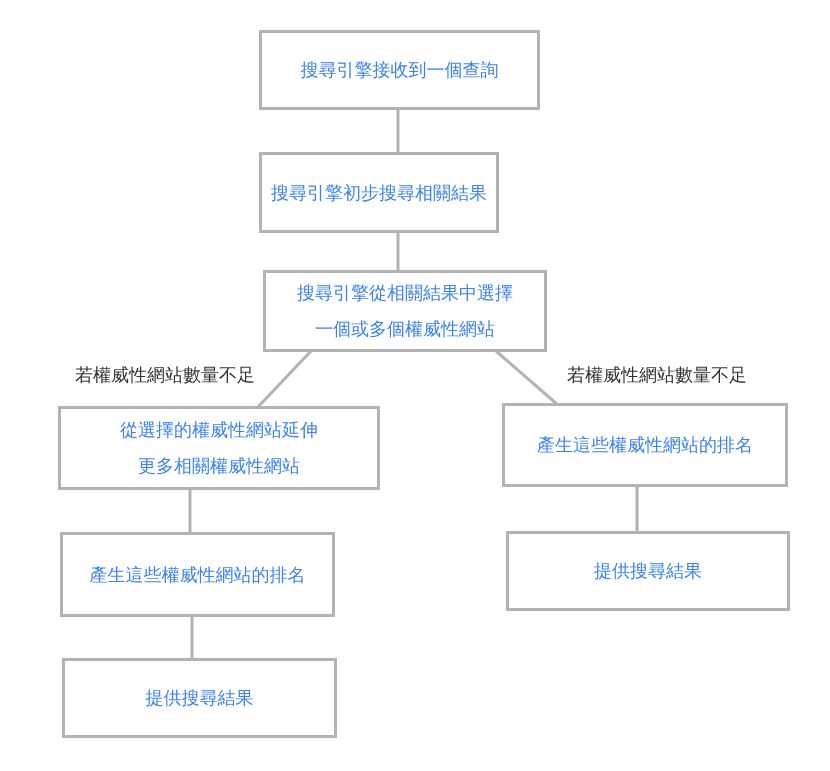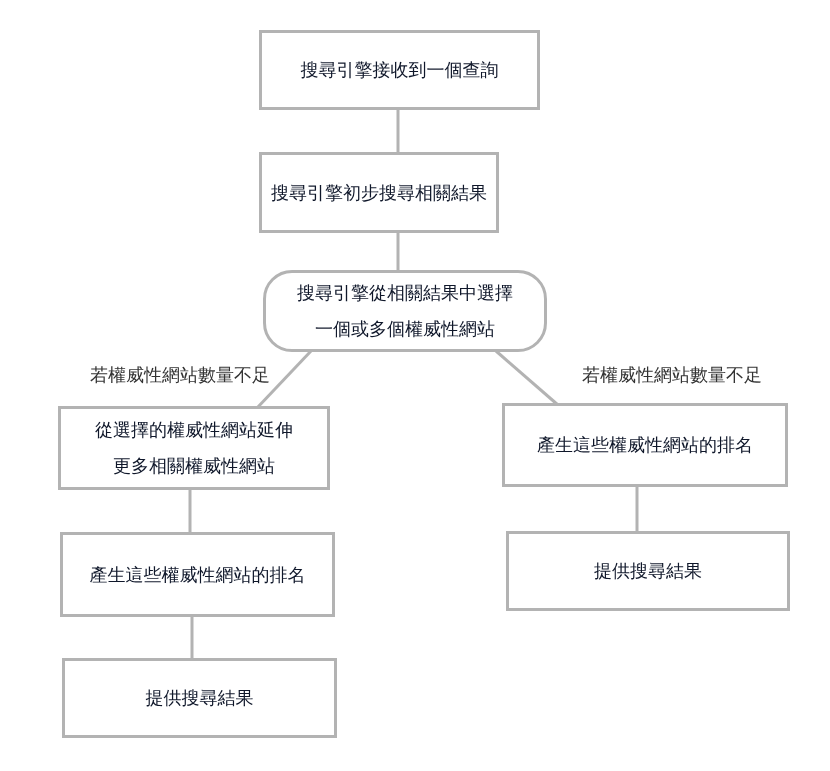--- a/index.html
+++ b/index.html
@@ -24,42 +24,42 @@
   }
   .edges line {
     stroke: #b3b3b3;
     stroke-width: 3;
   }
   .node {
     position: absolute;
     box-sizing: border-box;
     background: #ffffff;
     border: 3px solid #b3b3b3;
-    color: #0f172a;
+    color: #3b82f6;
     font-size: 18px;
     line-height: 36px;
     display: flex;
     flex-direction: column;
     align-items: center;
     justify-content: center;
     text-align: center;
   }
   .edge-label {
     position: absolute;
     color: #333333;
     font-size: 18px;
     width: 210px;
-    text-align: right;
+    text-align: center;
     background: #ffffff;
   }
   
   .n1 { left: 259px; top: 30px;  width: 281px; height: 80px; }
   .n2 { left: 259px; top: 152px; width: 240px; height: 81px; }
-  .n3 { left: 263px; top: 270px; width: 284px; height: 82px; border-radius: 29px; }
-  .n4 { left: 58px;  top: 406px; width: 272px; height: 84px; }
+  .n3 { left: 263px; top: 270px; width: 284px; height: 82px; }
+  .n4 { left: 58px;  top: 406px; width: 322px; height: 84px; }
   .n5 { left: 502px; top: 403px; width: 286px; height: 84px; }
   .n6 { left: 60px;  top: 532px; width: 275px; height: 85px; }
   .n7 { left: 506px; top: 531px; width: 284px; height: 80px; }
   .n8 { left: 62px;  top: 658px; width: 275px; height: 80px; }
   .lbl-left  { left: 60px;  top: 363px; }
   .lbl-right { left: 552px; top: 363px; }
 </style>
 </head>
 <body>
 

